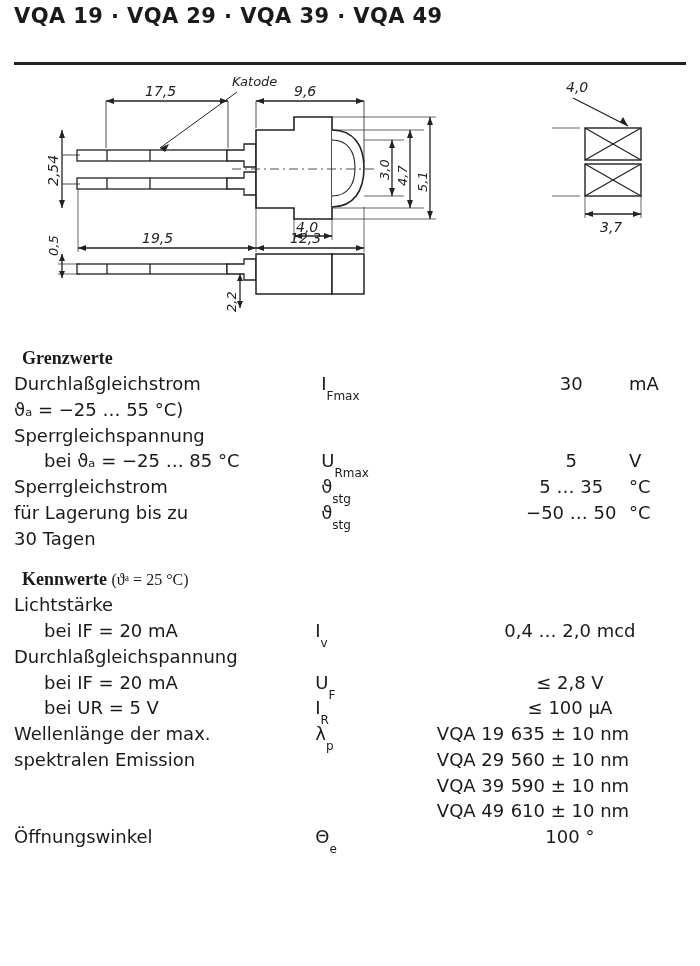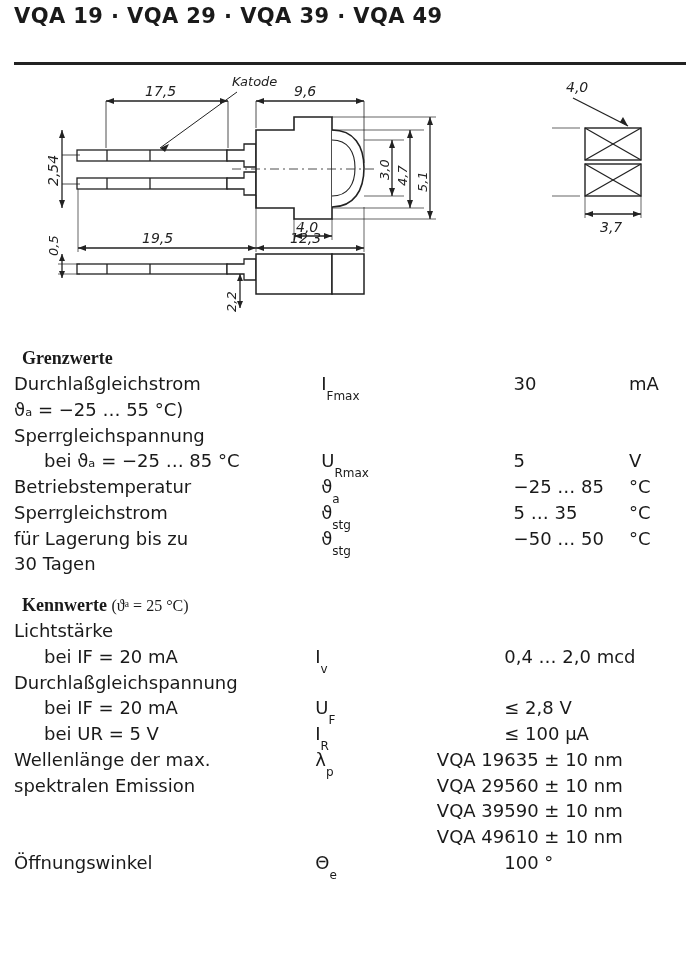--- a/index.html
+++ b/index.html
@@ -76,21 +76,21 @@
   }
   table.spec td {
     padding: 1px 0 1px 0;
     vertical-align: baseline;
     line-height: 1.32;
     white-space: nowrap;
   }
   td.c-label { width: 286px; }
   td.c-sym   { width: 112px; }
   td.c-type  { width: 96px; text-align: right; }
-  td.c-val   { width: 118px; text-align: left; padding-right: 10px;}
+  td.c-val   { width: 118px; text-align: center; padding-right: 10px;}
   td.c-unit  { width: 60px; text-align: left; margin-left: 23px; }
   .indent { padding-left: 30px !important; }
   .sub {
     font-size: 12px;
     vertical-align: baseline;
     position: relative;
     top: 10px;
   }
   .kenn-gap { height: 18px; }
   .tight td { line-height: 1.18; }
@@ -263,27 +263,20 @@
           <td class="c-val"></td>
           <td class="c-unit"></td>
         </tr>
         <tr>
           <td class="c-label indent">bei ϑₐ = −25 … 85 °C</td>
           <td class="c-sym"><span>U</span><span class="sub">Rmax</span></td>
           <td class="c-type"></td>
           <td class="c-val">5</td>
           <td class="c-unit">V</td>
         </tr>
-        <tr>
-          <td class="c-label">Betriebstemperatur</td>
-          <td class="c-sym"><span>ϑ</span><span class="sub">a</span></td>
-          <td class="c-type"></td>
-          <td class="c-val">−25 … 85</td>
-          <td class="c-unit">°C</td>
-        </tr>
         <tr class="tight">
           <td class="c-label">Sperrgleichstrom</td>
           <td class="c-sym"><span>ϑ</span><span class="sub">stg</span></td>
           <td class="c-type"></td>
           <td class="c-val">5 … 35</td>
           <td class="c-unit">°C</td>
         </tr>
         <tr class="tight">
           <td class="c-label">für Lagerung bis zu</td>
           <td class="c-sym"><span>ϑ</span><span class="sub">stg</span></td>

